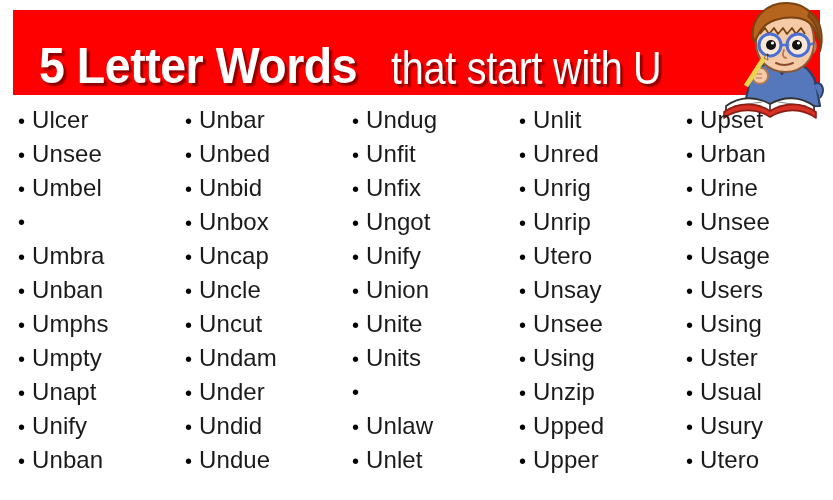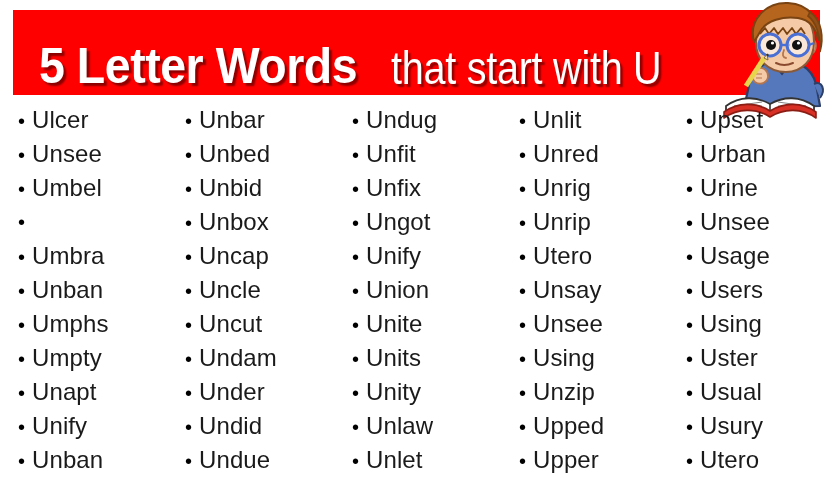--- a/index.html
+++ b/index.html
@@ -298,21 +298,20 @@
     <div class="word-item">
         <span class="bullet">•</span>
         <span class="word">Unite</span>
       </div>
     <div class="word-item">
         <span class="bullet">•</span>
         <span class="word">Units</span>
       </div>
     <div class="word-item">
         <span class="bullet">•</span>
-        <span class="word">Unity</span>
       </div>
     <div class="word-item">
         <span class="bullet">•</span>
         <span class="word">Unlaw</span>
       </div>
     <div class="word-item">
         <span class="bullet">•</span>
         <span class="word">Unlet</span>
       </div>
   </div>

